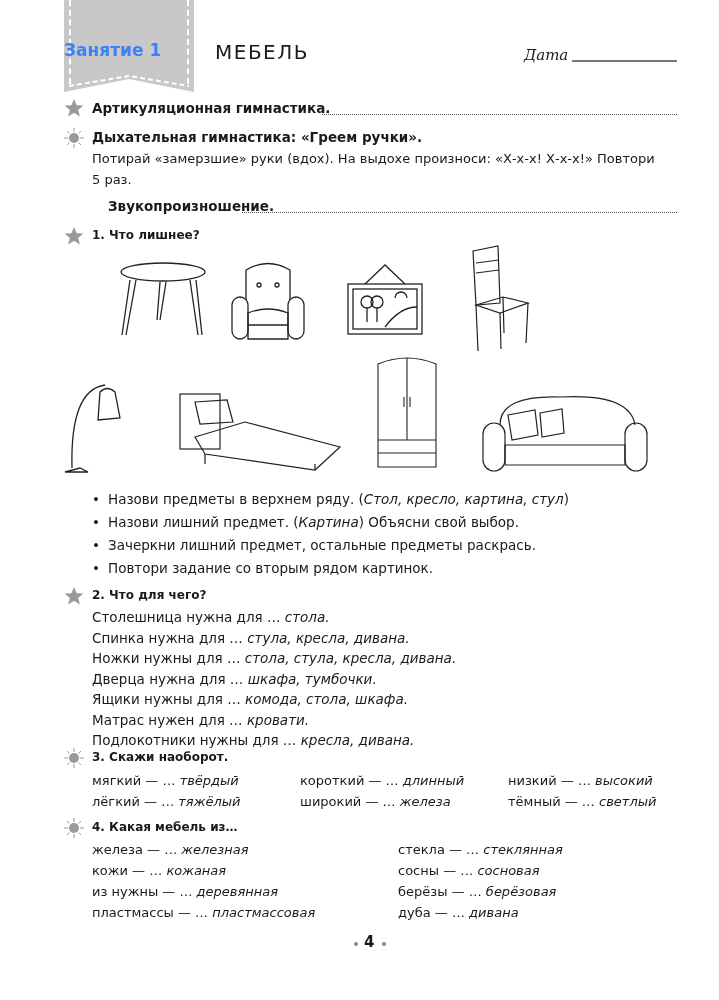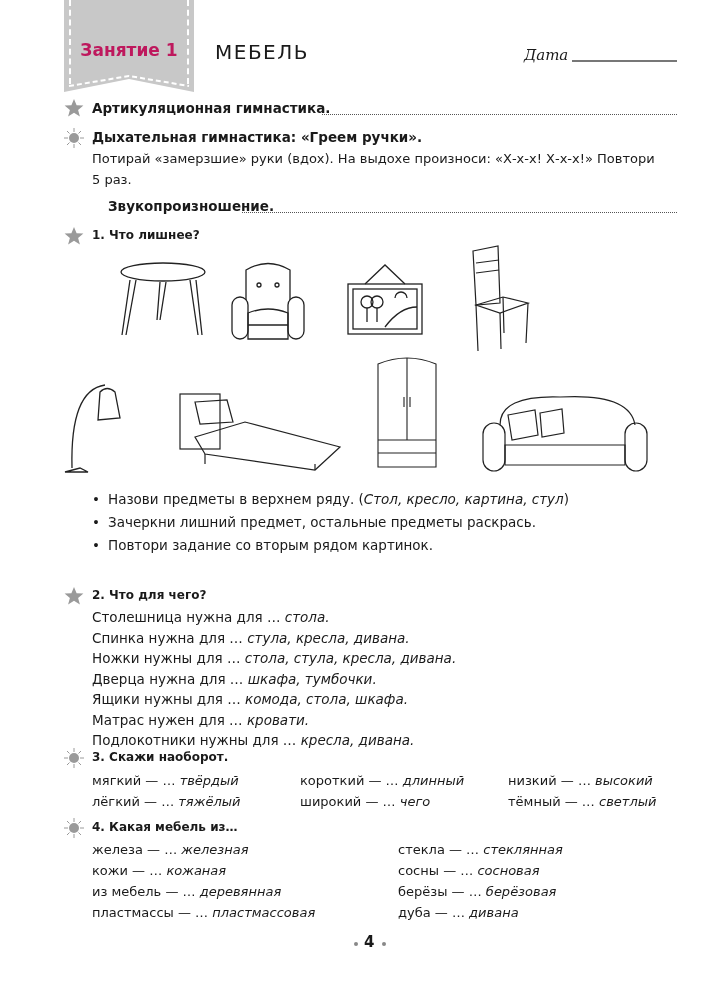--- a/index.html
+++ b/index.html
@@ -3,21 +3,21 @@
 <meta charset="utf-8">
 <style>
   html, body { margin: 0; padding: 0; background: #ffffff; }
   body { width: 719px; height: 1000px; position: relative; overflow: hidden;
          font-family: "DejaVu Sans", sans-serif; color: #1a1a1a; }
   .abs { position: absolute; }
   
   .ribbon { left: 64px; top: 0; width: 130px; height: 92px; background: #c8c8c8;
             clip-path: polygon(0 0, 100% 0, 100% 100%, 50% 86%, 0 100%); }
   .ribbon-stitch { left: 69px; top: 0; width: 120px; height: 84px; border-left: 2px dashed #fff; border-right: 2px dashed #fff; box-sizing: border-box; }
-  .lesson-label { left: 64px; top: 40px; width: 130px; text-align: center; font-weight: bold; font-size: 17px; color: #be185d; }
+  .lesson-label { left: 64px; top: 40px; width: 130px; text-align: left; font-weight: bold; font-size: 17px; color: #3b82f6; }
   .title { left: 215px; top: 40px; font-weight: normal; font-size: 20px; letter-spacing: 1.5px; }
   .date-label { left: 524px; top: 46px; font-family: "DejaVu Serif", serif; font-style: italic; font-size: 15px; }
   .date-line { left: 572px; top: 60px; width: 105px; border-bottom: 2px solid #777; }
   
   .icon { width: 20px; height: 20px; }
   .head { font-weight: bold; font-size: 13.5px; }
   .dotline { border-bottom: 1px dotted #555; height: 0; }
   .body-text { font-size: 13px; line-height: 21px; }
   .task-title { font-weight: bold; font-size: 12px; }
   .it { font-style: italic; }
@@ -144,20 +144,21 @@
     <rect x="3" y="38" width="22" height="48" rx="11"></rect>
       <rect x="145" y="38" width="22" height="48" rx="11"></rect>
     <path d="M25,60 L145,60 L145,80 L25,80 Z"></path>
     <path d="M28,30 L55,25 L58,50 L32,55 Z"></path>
       <path d="M60,28 L82,24 L84,48 L62,52 Z"></path>
   </g>
 </svg>
 
 <div class="abs bullets">
   <div><span>Назови предметы в верхнем ряду. (</span><span class="it">Стол, кресло, картина, стул</span><span>)</span></div>
+  <div><span>Назови лишний предмет. (</span><span class="it">Картина</span><span>) Объясни свой выбор.</span></div>
   <div><span>Зачеркни лишний предмет, остальные предметы раскрась.</span></div>
   <div><span>Повтори задание со вторым рядом картинок.</span></div>
 </div>
 
 <svg class="abs icon" style="left:64px;top:586px" viewBox="0 0 20 20">
   <polygon points="10,1 12.6,7.3 19.4,7.6 14.1,11.9 15.9,18.5 10,14.8 4.1,18.5 5.9,11.9 0.6,7.6 7.4,7.3" fill="#9a9a9a"></polygon>
 </svg>
 <div class="abs task-title" style="left:92px;top:588px">2. Что для чего?</div>
 <div class="abs body-text" style="left:92px;top:607px;font-size:13.5px;line-height:20.5px">
   <div><span>Столешница нужна для …</span> <span class="it">стола.</span></div>
@@ -180,41 +181,41 @@
       <line x1="3" y1="17" x2="5.5" y2="14.5"></line>
       <line x1="17" y1="17" x2="14.5" y2="14.5"></line>
     </g>
   <circle cx="10" cy="10" r="5" fill="#9a9a9a"></circle>
 </svg>
 <div class="abs task-title" style="left:92px;top:750px">3. Скажи наоборот.</div>
 <div class="abs body-text" style="left:92px;top:770px"><span>мягкий — …</span> <span class="it">твёрдый</span></div>
 <div class="abs body-text" style="left:300px;top:770px"><span>короткий — …</span> <span class="it">длинный</span></div>
 <div class="abs body-text" style="left:508px;top:770px"><span>низкий — …</span> <span class="it">высокий</span></div>
 <div class="abs body-text" style="left:92px;top:791px"><span>лёгкий — …</span> <span class="it">тяжёлый</span></div>
-<div class="abs body-text" style="left:300px;top:791px"><span>широкий — …</span> <span class="it">чего</span></div>
+<div class="abs body-text" style="left:300px;top:791px"><span>широкий — …</span> <span class="it">железа</span></div>
 <div class="abs body-text" style="left:508px;top:791px"><span>тёмный — …</span> <span class="it">светлый</span></div>
 
 <svg class="abs icon" style="left:64px;top:818px" viewBox="0 0 20 20">
   <g stroke="#9a9a9a" stroke-width="1">
       <line x1="10" y1="0" x2="10" y2="4"></line>
       <line x1="10" y1="16" x2="10" y2="20"></line>
       <line x1="0" y1="10" x2="4" y2="10"></line>
       <line x1="16" y1="10" x2="20" y2="10"></line>
       <line x1="3" y1="3" x2="5.5" y2="5.5"></line>
       <line x1="17" y1="3" x2="14.5" y2="5.5"></line>
       <line x1="3" y1="17" x2="5.5" y2="14.5"></line>
       <line x1="17" y1="17" x2="14.5" y2="14.5"></line>
     </g>
   <circle cx="10" cy="10" r="5" fill="#9a9a9a"></circle>
 </svg>
 <div class="abs task-title" style="left:92px;top:820px">4. Какая мебель из…</div>
 <div class="abs body-text" style="left:92px;top:839px">
   <div><span>железа — …</span> <span class="it">железная</span></div>
   <div><span>кожи — …</span> <span class="it">кожаная</span></div>
-  <div><span>из мебель — …</span> <span class="it">деревянная</span></div>
+  <div><span>из нужны — …</span> <span class="it">деревянная</span></div>
   <div><span>пластмассы — …</span> <span class="it">пластмассовая</span></div>
 </div>
 <div class="abs body-text" style="left:398px;top:839px">
   <div><span>стекла — …</span> <span class="it">стеклянная</span></div>
   <div><span>сосны — …</span> <span class="it">сосновая</span></div>
   <div><span>берёзы — …</span> <span class="it">берёзовая</span></div>
   <div><span>дуба — …</span> <span class="it">дивана</span></div>
 </div>
 
 <div class="abs dot" style="left:354px;top:942px"></div>

